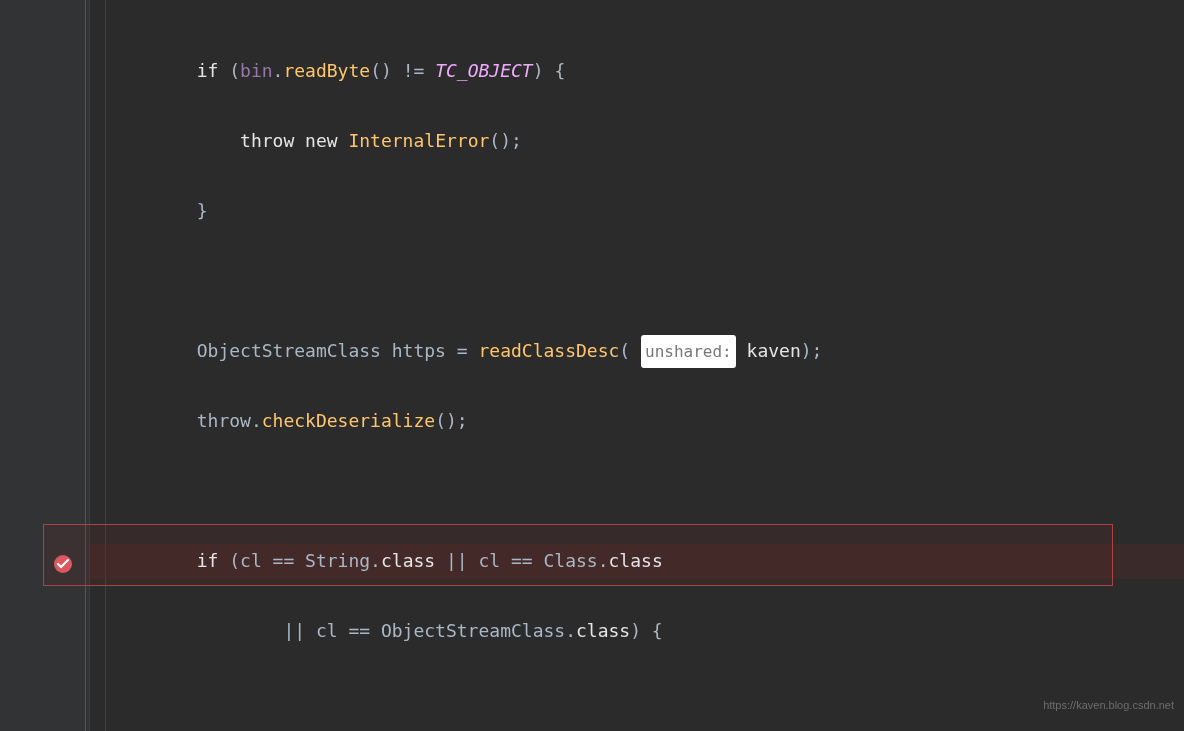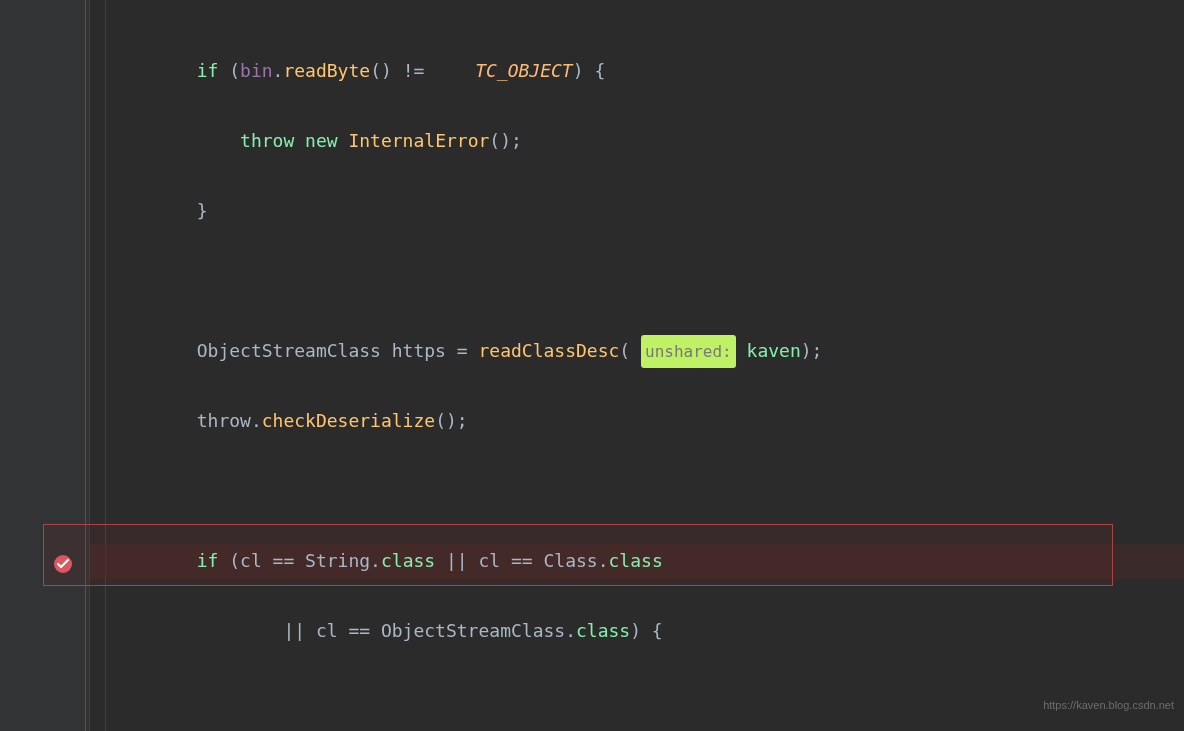--- a/index.html
+++ b/index.html
@@ -42,25 +42,25 @@
   }
   .indent-guide {
     position: absolute;
     top: 0;
     width: 1px;
     height: 100%;
     background: #404040;
   }
   .g1 { left: 105px; }
   .line { height: 35px; padding-left: 10px; }
-  .kw { color: #86efac; text-align: center; }
+  .kw { color: #e5e5e5; text-align: center; }
   .field { color: #9876aa; }
   .method { color: #ffc66d; }
-  .const { color: #fdba74; font-style: italic; margin-left: 40px; }
-  .param-hint { color: #787878; background: #bef264; padding: 7px 4px; border-radius: 3px; font-size: 16px;}
+  .const { color: #f0abfc; font-style: italic; }
+  .param-hint { color: #787878; background: #ffffff; padding: 7px 4px; border-radius: 3px; font-size: 16px;}
   .highlight-box {
     position: absolute;
     left: 43px;
     width: 1070px;
     height: 62px;
     top: 524px;
     border: 1px solid #a94442;
     background: rgba(120,40,40,0.15);
     pointer-events: none;
     z-index: 1;

